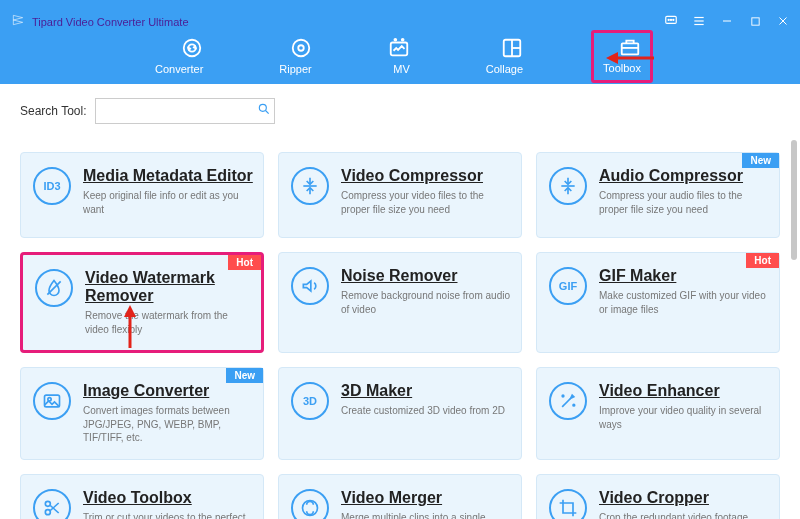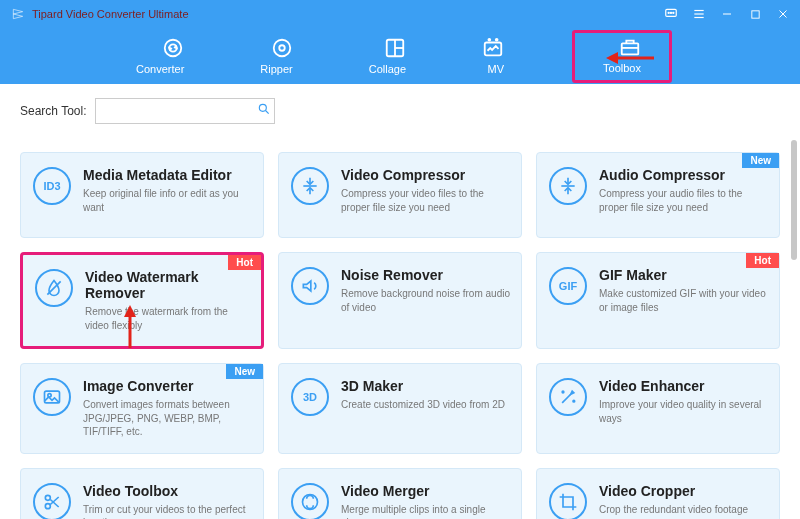--- a/index.html
+++ b/index.html
@@ -1,41 +1,41 @@
 <!DOCTYPE html>
 <html><head>
 <meta charset="utf-8">
 <style>
 * { margin: 0; padding: 0; box-sizing: border-box; font-family: -apple-system, BlinkMacSystemFont, "Segoe UI", Arial, sans-serif; }
 body { width: 800px; height: 519px; background: #f5f5f5; overflow: hidden; position: relative; }
 
-.titlebar { height: 28px; background: #3b9ff3; display: flex; align-items: center; padding: 8px 10px; color: #7f1d1d; }
+.titlebar { height: 28px; background: #3b9ff3; display: flex; align-items: flex-end; padding: 0 10px; color: #4c1d95; }
 .logo-icon { width: 16px; height: 16px; margin-right: 6px; display: inline-flex; align-items: center; justify-content: center; }
 .app-title { font-size: 11px; flex: 1; }
 .win-controls { display: flex; gap: 14px; align-items: center; }
 .win-controls span { cursor: pointer; display: inline-flex; width: 14px; height: 14px; align-items: center; justify-content: center; }
 
 .navbar { height: 56px; background: #3b9ff3; display: flex; justify-content: center; gap: 60px; align-items: center; position: relative; }
 .nav-item { display: flex; flex-direction: column; align-items: flex-end; gap: 4px; color: #fff; font-size: 11px; cursor: pointer; padding: 4px 8px; }
 .nav-icon { width: 22px; height: 22px; display: flex; align-items: center; justify-content: center; }
-.nav-highlight { border: 3px solid #e61d7a; border-radius: 3px; padding: 3px 28px 6px; }
+.nav-highlight { border: 3px solid #e61d7a; border-radius: 3px; padding: 3px 9px 6px; }
 
 .content { padding: 14px 20px; background: #fff; height: calc(519px - 84px); overflow-y: auto; position: relative; }
 .search-row { display: flex; align-items: center; gap: 8px; margin-bottom: 28px; }
 .search-label { font-size: 12px; color: #333; }
 .search-box { display: flex; align-items: center; border: 1px solid #ccc; height: 26px; width: 180px; padding: 0 6px; }
 .search-input { border: none; outline: none; flex: 1; font-size: 12px; }
 .search-icon { color: #3b9ff3; }
 
 .tool-grid { display: grid; grid-template-columns: repeat(3, 1fr); gap: 14px; }
 .tool-card { background: #eaf5fd; border: 1px solid #d4e8f7; border-radius: 4px; padding: 14px 10px 14px 12px; display: flex; gap: 12px; position: relative; cursor: pointer; min-height: 86px; }
 .tool-card-highlight { border: 3px solid #e61d7a; }
 .tool-icon { width: 38px; height: 38px; border: 2px solid #3b9ff3; border-radius: 50%; display: flex; align-items: center; justify-content: center; flex-shrink: 0; color: #3b9ff3; font-size: 11px; font-weight: bold; }
 .tool-text { flex: 1; }
-.tool-title { font-size: 14px; font-weight: 600; color: #222; margin-bottom: 4px; }
+.tool-title { font-size: 16px; font-weight: 600; color: #222; margin-bottom: 4px; text-decoration: underline; }
 .tool-desc { font-size: 10px; color: #777; line-height: 1.35; }
 .badge { position: absolute; top: 0; right: 0; color: #fff; font-size: 10px; padding: 2px 8px; font-weight: 700; }
 .badge-hot { background: #ff4d4d; }
 .badge-new { background: #3b9ff3; }
 
 .scrollbar { position: absolute; right: 3px; top: 140px; width: 6px; height: 120px; background: #c7c7c7; border-radius: 3px; }
 
 .arrow-red { position: absolute; pointer-events: none; }
 .arrow1 { top: 48px; left: 606px; }
 .arrow2 { top: 305px; left: 120px; }
@@ -102,37 +102,37 @@
         <svg width="22" height="22" viewBox="0 0 24 24" fill="none" stroke="#fff" stroke-width="2">
           <circle cx="12" cy="12" r="9"></circle>
           <circle cx="12" cy="12" r="3"></circle>
         </svg>
       </span>
     <span>Ripper</span>
   </div>
   <div class="nav-item">
     <span class="nav-icon">
         <svg width="22" height="22" viewBox="0 0 24 24" fill="none" stroke="#fff" stroke-width="2">
-          <rect x="3" y="3" width="18" height="18" rx="2"></rect>
-          <line x1="12" y1="3" x2="12" y2="21"></line>
-          <line x1="12" y1="12" x2="21" y2="12"></line>
-        </svg>
-      </span>
-    <span>Collage</span>
-  </div>
-  <div class="nav-item">
-    <span class="nav-icon">
-        <svg width="22" height="22" viewBox="0 0 24 24" fill="none" stroke="#fff" stroke-width="2">
           <rect x="3" y="6" width="18" height="14" rx="2"></rect>
           <circle cx="8" cy="3" r="1" fill="#fff"></circle>
           <circle cx="16" cy="3" r="1" fill="#fff"></circle>
           <path d="M6 15 l3-3 l2 2 l4-4 l3 3"></path>
         </svg>
       </span>
     <span>MV</span>
+  </div>
+  <div class="nav-item">
+    <span class="nav-icon">
+        <svg width="22" height="22" viewBox="0 0 24 24" fill="none" stroke="#fff" stroke-width="2">
+          <rect x="3" y="3" width="18" height="18" rx="2"></rect>
+          <line x1="12" y1="3" x2="12" y2="21"></line>
+          <line x1="12" y1="12" x2="21" y2="12"></line>
+        </svg>
+      </span>
+    <span>Collage</span>
   </div>
   <div class="nav-item nav-highlight">
     <span class="nav-icon">
         <svg width="22" height="22" viewBox="0 0 24 24" fill="none" stroke="#fff" stroke-width="2">
           <rect x="3" y="8" width="18" height="12" rx="1"></rect>
           <path d="M8 8 V5 h8 v3"></path>
           <line x1="3" y1="13" x2="21" y2="13"></line>
         </svg>
       </span>
     <span>Toolbox</span>

